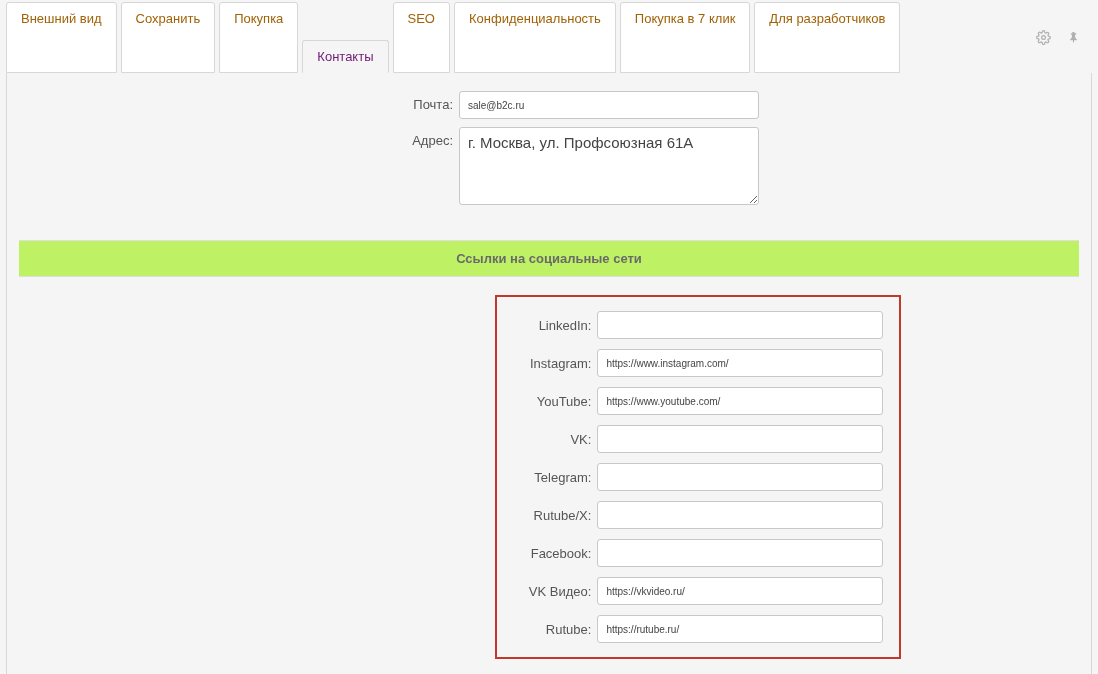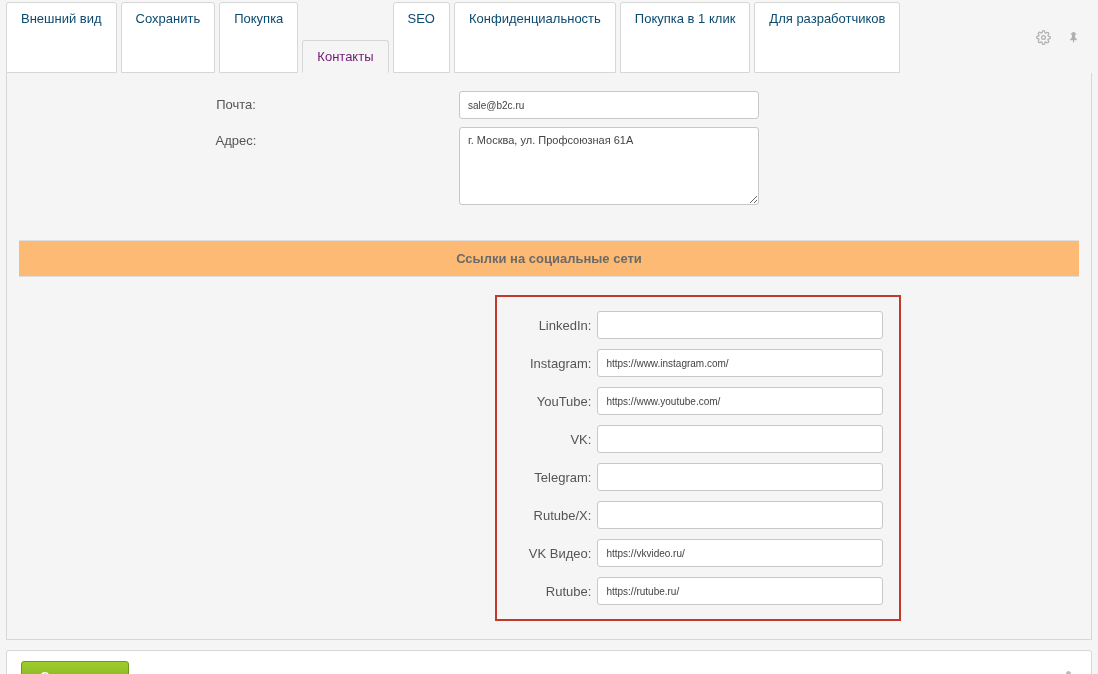--- a/index.html
+++ b/index.html
@@ -22,21 +22,21 @@
     display: flex;
     align-items: stretch;
     gap: 4px;
     background: #f5f5f5;
   }
   .tab {
     background: #fff;
     border: 1px solid #d7d7d7;
     border-radius: 3px 3px 0 0;
     padding: 7px 14px;
-    color: #0c4a6e;
+    color: #a16207;
     cursor: pointer;
     white-space: nowrap;
     font-size: 13px;
     line-height: 17px;
   }
   .tab.active {
     background: #f5f5f5;
     border-bottom-color: #f5f5f5;
     color: #701a75;
     margin-top: 38px;
@@ -66,21 +66,21 @@
   .form-area {
     padding: 0 0 18px 0;
   }
   .form-row {
     display: flex;
     align-items: flex-start;
     margin-bottom: 8px;
   }
   .form-label {
     width: 440px;
-    text-align: center;
+    text-align: right;
     padding-right: 6px;
     padding-top: 6px;
     color: #555;
   }
   .form-control {
     flex: 0 0 auto;
   }
   input[type=text] {
     width: 300px;
     height: 28px;
@@ -90,28 +90,28 @@
     font-size: 10px;
     color: #444;
     background: #fff;
   }
   textarea {
     width: 300px;
     height: 78px;
     padding: 6px 8px;
     border: 1px solid #c8c8c8;
     border-radius: 3px;
-    font-size: 11px;
+    font-size: 15px;
     color: #444;
     resize: both;
     font-family: inherit;
     background: #fff;
   }
   .section-header {
-    background: #fdba74;
+    background: #bef264;
     text-align: center;
     padding: 10px 0;
     font-weight: bold;
     color: #6a6a6a;
     border-top: 1px solid #dedede;
     border-bottom: 1px solid #dedede;
     margin: 6px 0 18px 0;
   }
   .social-box {
     border: 2px solid #c0392b;
@@ -168,21 +168,21 @@
 
 <div class="page">
 
   <div class="tabs-wrapper">
     <div class="tab">Внешний вид</div>
     <div class="tab">Сохранить</div>
     <div class="tab">Покупка</div>
     <div class="tab active">Контакты</div>
     <div class="tab">SEO</div>
     <div class="tab">Конфиденциальность</div>
-    <div class="tab">Покупка в 1 клик</div>
+    <div class="tab">Покупка в 7 клик</div>
     <div class="tab">Для разработчиков</div>
     <div class="tabs-right">
       <span class="icon-btn">
         <svg width="15" height="15" viewBox="0 0 24 24" fill="none" stroke="currentColor" stroke-width="2">
             <circle cx="12" cy="12" r="3"></circle>
             <path d="M19.4 15a1.7 1.7 0 0 0 .34 1.87l.06.06a2 2 0 1 1-2.83 2.83l-.06-.06a1.7 1.7 0 0 0-1.87-.34 1.7 1.7 0 0 0-1 1.56V21a2 2 0 1 1-4 0v-.09a1.7 1.7 0 0 0-1-1.56 1.7 1.7 0 0 0-1.87.34l-.06.06a2 2 0 1 1-2.83-2.83l.06-.06a1.7 1.7 0 0 0 .34-1.87 1.7 1.7 0 0 0-1.56-1H3a2 2 0 1 1 0-4h.09a1.7 1.7 0 0 0 1.56-1 1.7 1.7 0 0 0-.34-1.87l-.06-.06a2 2 0 1 1 2.83-2.83l.06.06a1.7 1.7 0 0 0 1.87.34h0a1.7 1.7 0 0 0 1-1.56V3a2 2 0 1 1 4 0v.09a1.7 1.7 0 0 0 1 1.56 1.7 1.7 0 0 0 1.87-.34l.06-.06a2 2 0 1 1 2.83 2.83l-.06.06a1.7 1.7 0 0 0-.34 1.87v0a1.7 1.7 0 0 0 1.56 1H21a2 2 0 1 1 0 4h-.09a1.7 1.7 0 0 0-1.56 1z"></path>
           </svg>
       </span>
       <span class="icon-btn">
         <svg width="13" height="15" viewBox="0 0 24 24" fill="currentColor">
@@ -230,20 +230,24 @@
       </div>
       <div class="social-row">
         <div class="social-label">Telegram:</div>
         <input type="text" value="" style="">
       </div>
       <div class="social-row">
         <div class="social-label">Rutube/X:</div>
         <input type="text" value="" style="">
       </div>
       <div class="social-row">
+        <div class="social-label">Facebook:</div>
+        <input type="text" value="" style="">
+      </div>
+      <div class="social-row">
         <div class="social-label">VK Видео:</div>
         <input type="text" value="https://vkvideo.ru/" style="">
       </div>
       <div class="social-row">
         <div class="social-label">Rutube:</div>
         <input type="text" value="https://rutube.ru/" style="">
       </div>
     </div>
 
   </div>

